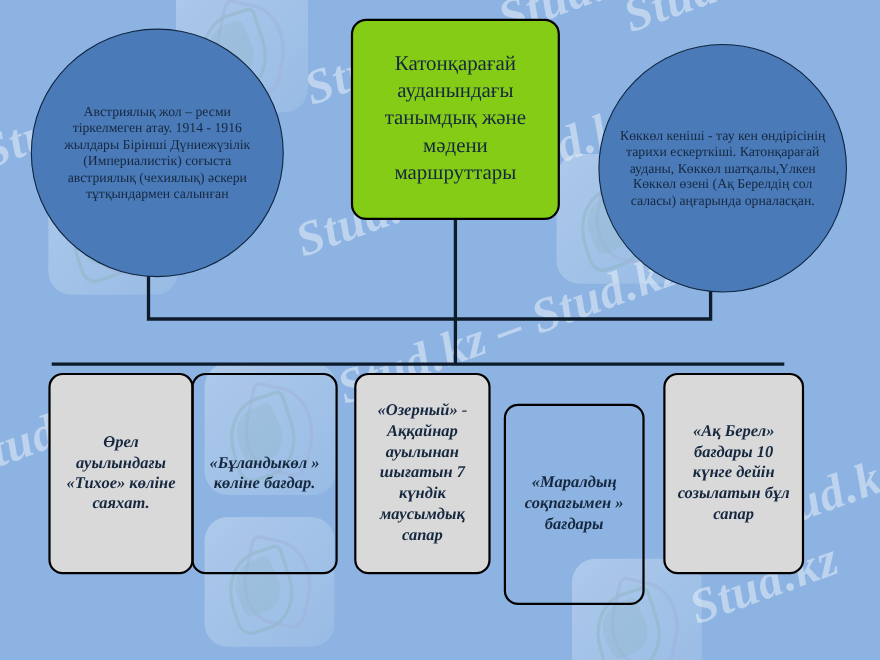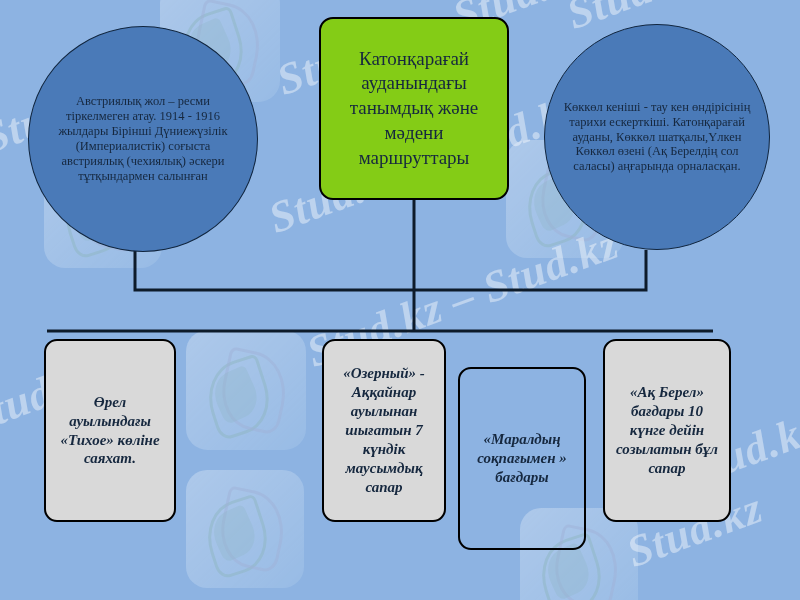--- a/index.html
+++ b/index.html
@@ -199,28 +199,31 @@
   </svg>
 
   <div class="node ellipse" style="left:28px; top:26px; width:230px; height:226px;">
     <span class="txt">Австриялық жол – ресми тіркелмеген атау. 1914 - 1916 жылдары Бірінші Дүниежүзілік (Империалистік) соғыста австриялық (чехиялық) әскери тұтқындармен салынған</span>
   </div>
 
   <div class="node rounded-main" style="left:319px; top:17px; width:190px; height:183px;">
     <span class="txt">Катонқарағай ауданындағы танымдық және мәдени маршруттары</span>
   </div>
 
-  <div class="node ellipse" style="left:544px; top:24px; width:226px; height:226px;justify-content:flex-end;">
+  <div class="node ellipse" style="left:544px; top:40px; width:226px; height:226px;justify-content:flex-end;">
     <span class="txt">Көккөл кеніші - тау кен өндірісінің тарихи ескерткіші. Катонқарағай ауданы, Көккөл шатқалы,Үлкен Көккөл өзені (Ақ Берелдің сол саласы) аңғарында орналасқан.</span>
   </div>
 
   <div class="node leafbox filled" style="left:44px; top:339px; width:132px; height:183px;">
     <span class="txt">Өрел ауылындағы «Тихое» көліне саяхат.</span>
   </div>
 
+  <div class="node leafbox clear" style="left:174px; top:339px; width:133px; height:183px;">
+    <span class="txt">«Бұландыкөл » көліне бағдар.</span>
+  </div>
 
   <div class="node leafbox filled" style="left:322px; top:339px; width:124px; height:183px;">
     <span class="txt">«Озерный» - Аққайнар ауылынан шығатын 7 күндік маусымдық сапар</span>
   </div>
 
   <div class="node leafbox clear" style="left:458px; top:339px; width:128px; height:183px;margin-top:28px;">
     <span class="txt">«Маралдың соқпағымен » бағдары</span>
   </div>
 
   <div class="node leafbox filled" style="left:603px; top:339px; width:128px; height:183px;">

